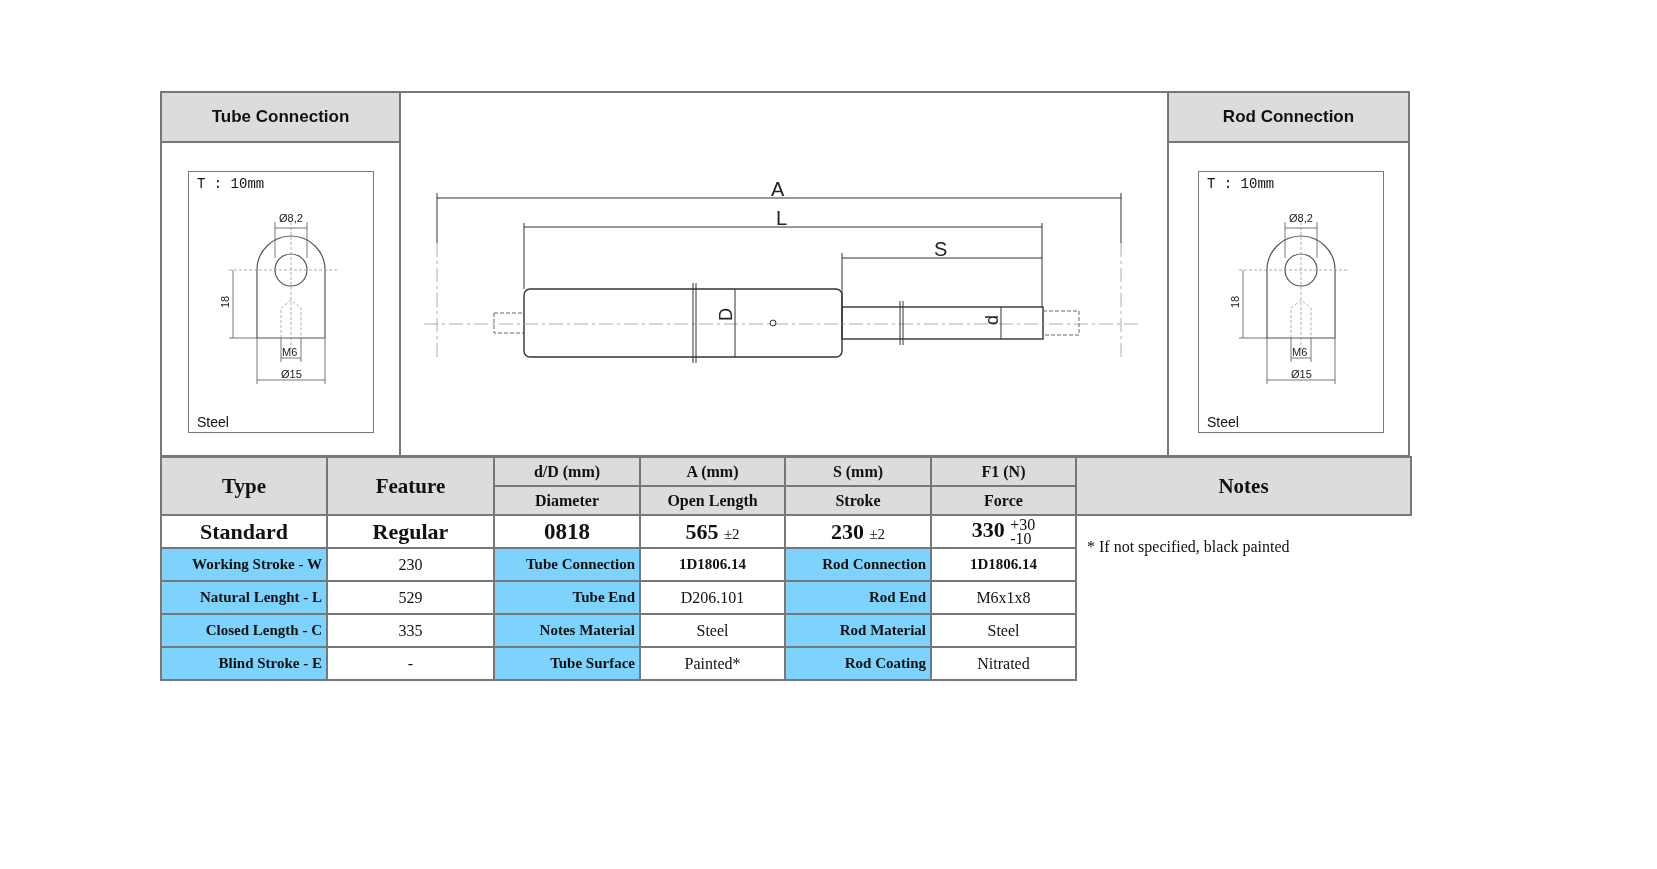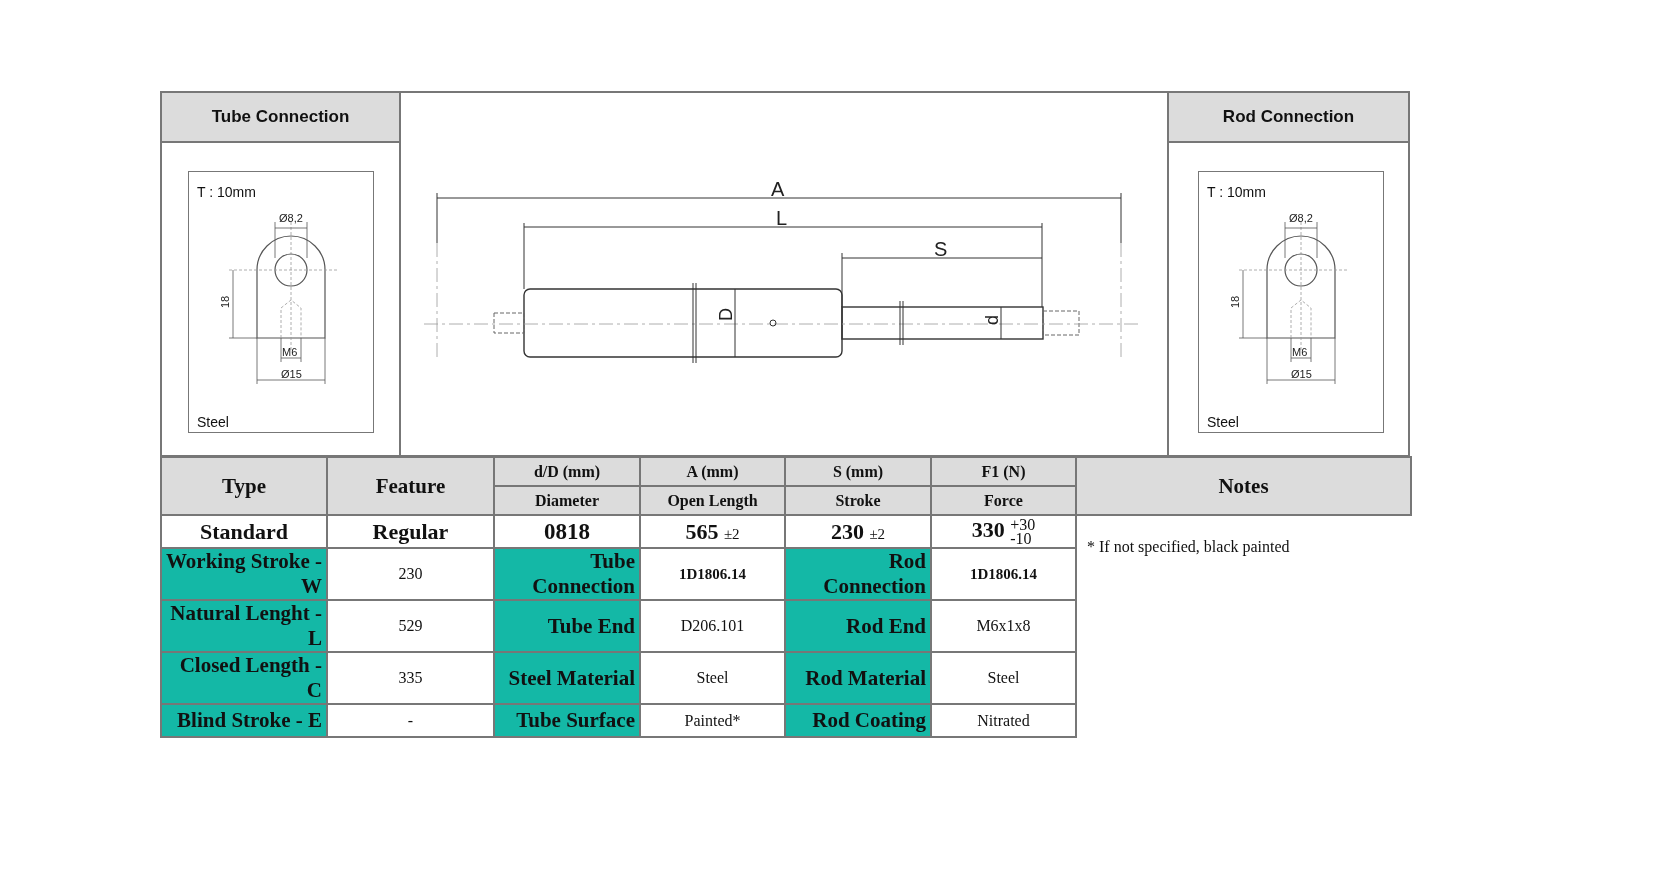--- a/index.html
+++ b/index.html
@@ -2,33 +2,33 @@
 <html><head>
 <meta charset="utf-8">
 <style>
   html, body { margin: 0; padding: 0; background: #ffffff; }
   body { width: 1657px; height: 869px; position: relative; font-family: "Liberation Sans", sans-serif; color: #111; overflow: hidden; }
   .sheet { position: absolute; left: 160px; top: 91px; width: 1250px; }
   .top { position: relative; height: 366px; }
   .panel { position: absolute; top: 0; border: 2px solid #777; box-sizing: border-box; background: #fff; }
   .panel-head { height: 48px; background: #dcdcdc; border-bottom: 2px solid #777; display: flex; align-items: center; justify-content: center; font-weight: bold; font-size: 17px; }
   .detail-box { position: absolute; left: 26px; top: 78px; width: 186px; height: 262px; border: 1.5px solid #777; box-sizing: border-box; }
-  .detail-box .t { position: absolute; left: 8px; top: 12px; font-size: 14px; }
+  .detail-box .t { position: absolute; left: 8px; top: 4px; font-size: 14px; font-family: Liberation Mono, monospace; }
   .detail-box .mat { position: absolute; left: 8px; bottom: 2px; font-size: 14px; }
   .detail-box svg { position: absolute; left: 0; top: 0; }
   .center-panel { position: absolute; left: 239px; top: 0; width: 770px; height: 366px; border: 2px solid #777; border-left: none; border-right: none; box-sizing: border-box; }
   .center-panel svg { position: absolute; left: 0; top: 0; }
 
   table.spec { border-collapse: collapse; position: absolute; left: 160px; top: 456px; font-family: Liberation Serif, serif; }
   table.spec td { border: 2px solid #777; box-sizing: border-box; padding: 0; }
   .hd { background: #dcdcdc; font-weight: bold; text-align: center; }
   .big-hd { font-size: 21px; }
   .sub-hd { font-size: 16px; height: 29px; }
   .val-big { font-weight: bold; font-size: 22px; text-align: center; height: 33px; }
-  .lbl { background: #14b8a6; font-weight: bold; font-size: 21px; text-align: right; padding-right: 4px !important; height: 29px; }
+  .lbl { background: #7dd3fc; font-weight: bold; font-size: 15px; text-align: right; padding-right: 4px !important; height: 29px; }
   .val { font-size: 16px; text-align: center; height: 33px; }
   .valb { font-size: 15px; font-weight: bold; text-align: center; }
   .tol { font-weight: normal; font-size: 15px; }
   .tol2 { display: inline-block; vertical-align: middle; font-weight: normal; font-size: 16px; line-height: 14px; text-align: left; }
   .notes-cell { vertical-align: top; font-size: 16px; padding: 22px 0 0 10px !important; border-bottom: none !important; border-right: none !important; margin-left: 34px; }
 </style>
 </head>
 <body>
 
 <div class="sheet">
@@ -204,21 +204,21 @@
     <td class="lbl">Natural Lenght - L</td>
     <td class="val">529</td>
     <td class="lbl">Tube End</td>
     <td class="val">D206.101</td>
     <td class="lbl">Rod End</td>
     <td class="val">M6x1x8</td>
   </tr>
   <tr>
     <td class="lbl">Closed Length - C</td>
     <td class="val">335</td>
-    <td class="lbl">Steel Material</td>
+    <td class="lbl">Notes Material</td>
     <td class="val">Steel</td>
     <td class="lbl">Rod Material</td>
     <td class="val">Steel</td>
   </tr>
   <tr>
     <td class="lbl">Blind Stroke - E</td>
     <td class="val">-</td>
     <td class="lbl">Tube Surface</td>
     <td class="val">Painted*</td>
     <td class="lbl">Rod Coating</td>

